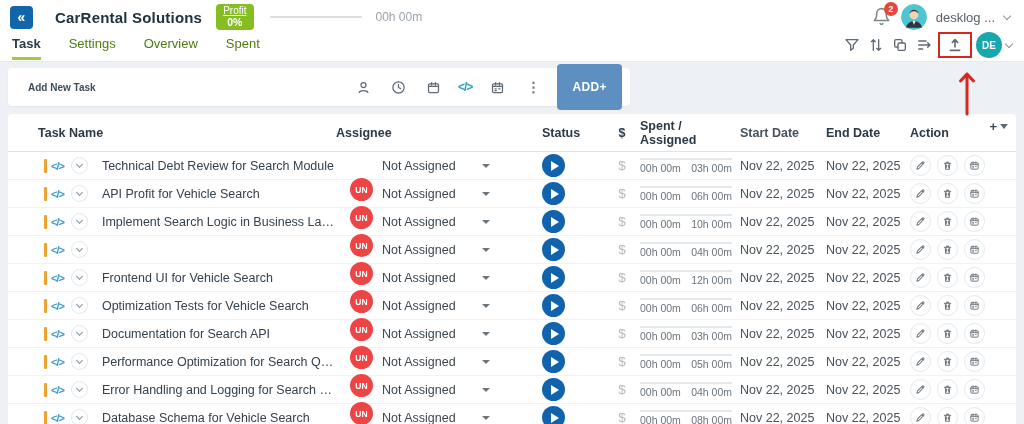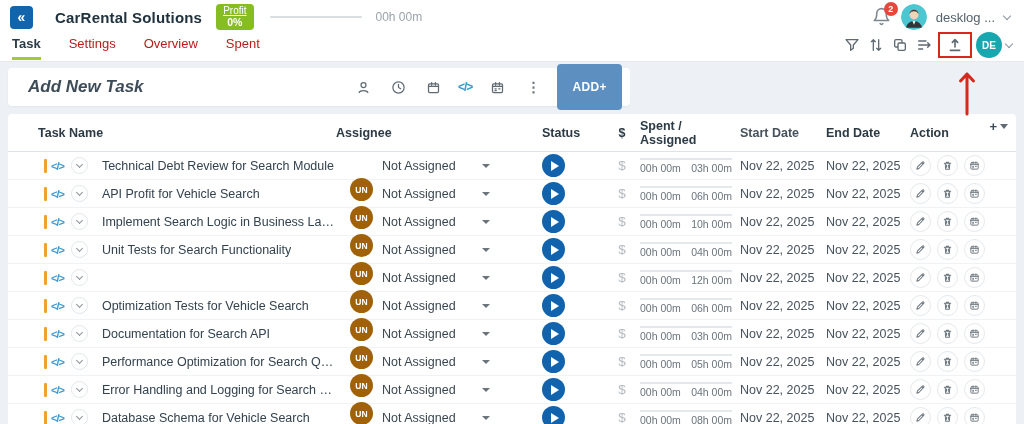--- a/index.html
+++ b/index.html
@@ -20,35 +20,35 @@
   .bell-wrap { position:relative; width:20px; height:20px; cursor:pointer; }
   .bell-badge { position:absolute; top:-5px; right:-6px; background:#e5473d; color:#fff; font-size:9px; font-weight:bold;
     min-width:14px; height:14px; border-radius:8px; display:flex; align-items:center; justify-content:center; padding:0 3px; }
   .user-avatar { width:26px; height:26px; border-radius:50%; overflow:hidden; flex:none; }
   .user-name { color:#55626c; font-size:13px; }
   .chev { display:inline-block; width:6px; height:6px; border-right:1.6px solid #8a949c; border-bottom:1.6px solid #8a949c; transform:rotate(45deg); margin-top:-3px; }
 
   
   .tabsbar { height:28px; background:#fff; display:flex; align-items:flex-start; padding:0 12px; border-bottom:1px solid #e6eaee; }
   .tabs { display:flex; gap:28px; padding-top:2px; }
-  .tab { font-size:13px; color:#b91c1c; cursor:pointer; padding-bottom:6px; }
+  .tab { font-size:13px; color:#4d7c0f; cursor:pointer; padding-bottom:6px; }
   .tab.active { color:#2a3b47; font-weight:bold; border-bottom:3px solid #a4c939; }
   .tb-tools { margin-left:auto; display:flex; align-items:center; gap:4px; margin-top:-2px; }
   .tool-btn { width:20px; height:20px; display:flex; align-items:center; justify-content:center; cursor:pointer; color:#5f6a72; }
   .tool-btn svg { width:16px; height:16px; }
   .hl-box { border:2px solid #d7281d; padding:1px 5px; display:flex; align-items:center; }
   .de-avatar { width:26px; height:26px; border-radius:50%; background:#18a7ae; color:#fff; font-size:10px; font-weight:bold;
     display:flex; align-items:center; justify-content:center; cursor:pointer; }
 
   
   .main { background:#edf1f5; padding:6px 8px 0 8px; height:362px; }
 
   .addcard { width:622px; height:38px; background:#fff; border-radius:4px; display:flex; align-items:center;
     padding:0 8px 0 20px; box-shadow:0 1px 2px rgba(30,50,70,.06); }
-  .addcard input { border:none; outline:none; flex:1; font-family:inherit; font-size:17px; font-weight:bold; color:#3e4c58; background:transparent;font-style:italic; }
+  .addcard input { border:none; outline:none; flex:1; font-family:inherit; font-size:10px; font-weight:bold; color:#3e4c58; background:transparent; }
   .addcard input::placeholder { color:#3e4c58; opacity:1; }
   .add-icons { display:flex; align-items:center; gap:15px; color:#8a949c; }
   .add-icons svg { width:15px; height:15px; display:block; }
   .code-glyph { color:#2f9ccb; font-size:12px; font-weight:bold; letter-spacing:-1px; }
   .kebab { color:#6a747c; font-size:14px; font-weight:bold; margin:0 2px 0 4px; cursor:pointer; }
   .add-btn { background:#5d8fc0; color:#fff; border:none; border-radius:4px; font-family:inherit; font-size:12px; font-weight:bold;
     padding:16px 15px; cursor:pointer; letter-spacing:.4px; }
 
   
   .tablecard { margin-top:8px; background:#fff; border-radius:4px 4px 0 0; height:310px; overflow:hidden; position:relative; }
@@ -64,21 +64,21 @@
   .addcol { position:absolute; right:8px; top:5px; color:#3c4a55; font-size:13px; font-weight:bold; display:flex; align-items:center; gap:3px; cursor:pointer; }
   .addcol .tri { width:0; height:0; border-left:4px solid transparent; border-right:4px solid transparent; border-top:5px solid #5f6a72; }
 
   .trow { display:flex; align-items:center; height:28px; border-bottom:1px solid #f0f3f6; font-size:12.5px; }
   .prio-bar { width:3px; height:14px; background:#f0a22e; border-radius:1px; flex:none; margin-left:6px; }
   .row-code { color:#3f9ad1; font-size:11px; font-weight:bold; letter-spacing:-1px; margin-left:4px; flex:none; }
   .chev-circle { width:17px; height:17px; border:1px solid #e2e7ea; border-radius:50%; display:flex; align-items:center;
     justify-content:center; margin-left:7px; cursor:pointer; flex:none; }
   .chev-circle .chev { width:5px; height:5px; margin-top:-2px; }
   .task-label { margin-left:14px; color:#33424e; cursor:pointer; white-space:nowrap; overflow:hidden; text-overflow:ellipsis;text-align:right; }
-  .un-avatar { width:23px; height:23px; border-radius:50%; background:#a16207; color:#fff; font-size:8.5px; font-weight:bold;
+  .un-avatar { width:23px; height:23px; border-radius:50%; background:#ef4444; color:#fff; font-size:8.5px; font-weight:bold;
     display:flex; align-items:center; justify-content:center; flex:none; margin-left:14px;margin-top:48px; }
   .assignee-name { margin-left:9px; color:#3a4750; }
   .dd-tri { width:0; height:0; border-left:4px solid transparent; border-right:4px solid transparent; border-top:4px solid #6a747c; margin-left:26px; cursor:pointer; }
   .play-btn { width:23px; height:23px; border-radius:50%; background:#1263ad; border:none; cursor:pointer; position:relative; flex:none; }
   .play-btn::after { content:""; position:absolute; left:9px; top:6.5px; width:0; height:0;
     border-top:5px solid transparent; border-bottom:5px solid transparent; border-left:8px solid #fff; }
   .row-dollar { color:#b3bac0; font-size:13.5px; }
   .time-wrap { display:flex; justify-content:space-between; border-top:2px solid #e3e8ec; padding-top:2px; width:92px; font-size:10.5px; color:#6a747c; }
   .date-txt { color:#46525c; }
   .act-btn { width:21px; height:21px; border-radius:50%; border:1px solid #e4e8ec; background:#fff; color:#6a747c;
@@ -354,21 +354,20 @@
     </div>
   </div>
 
   <div class="trow">
     <div class="c-name">
       <span class="prio-bar"></span>
       <span class="row-code">&lt;/&gt;</span>
       <span class="chev-circle">
               <span class="chev"></span>
             </span>
-      <span class="task-label">Unit Tests for Search Functionality</span>
     </div>
     <div class="c-assignee">
       <span class="un-avatar">UN</span>
       <span class="assignee-name">Not Assigned</span>
       <span class="dd-tri"></span>
     </div>
     <div class="c-status">
       <button class="play-btn"></button>
     </div>
     <div class="c-dollar"><span class="row-dollar">$</span></div>
@@ -400,20 +399,21 @@
     </div>
   </div>
 
   <div class="trow">
     <div class="c-name">
       <span class="prio-bar"></span>
       <span class="row-code">&lt;/&gt;</span>
       <span class="chev-circle">
               <span class="chev"></span>
             </span>
+      <span class="task-label">Frontend UI for Vehicle Search</span>
     </div>
     <div class="c-assignee">
       <span class="un-avatar">UN</span>
       <span class="assignee-name">Not Assigned</span>
       <span class="dd-tri"></span>
     </div>
     <div class="c-status">
       <button class="play-btn"></button>
     </div>
     <div class="c-dollar"><span class="row-dollar">$</span></div>

